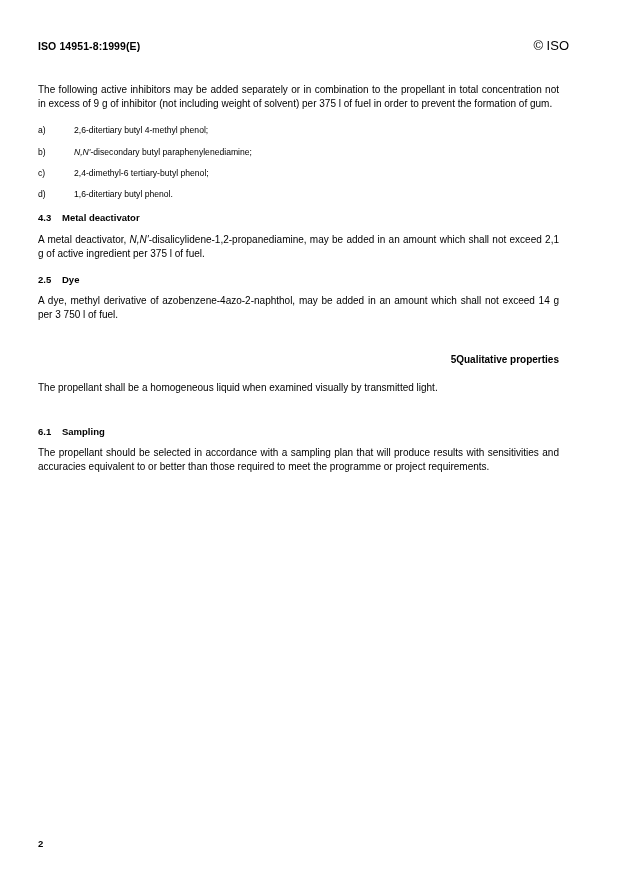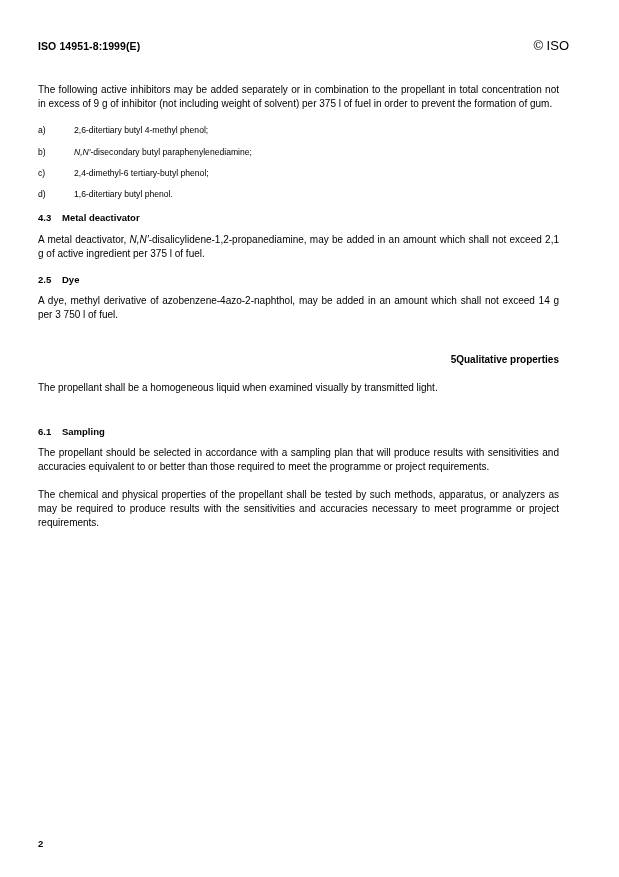--- a/index.html
+++ b/index.html
@@ -160,19 +160,18 @@
 
     <div class="spacer-sm"></div>
 
     <h3 class="subclause">
       <span class="num">6.1</span><span>Sampling</span>
     </h3>
 
     <p class="body-text">The propellant should be selected in accordance with a sampling plan that will produce results with sensitivities and accuracies equivalent to or better than those required to meet the programme or project requirements.</p>
 
 
-    <p class="body-text">The chemical and physical properties of the propellant shall be tested by such methods, apparatus, or analyzers as may be required to produce results with the sensitivities and accuracies necessary to meet programme or project requirements.</p>
 
   </div>
 
   <div class="footer-page">2</div>
 
 </div>
 
 </body></html>

